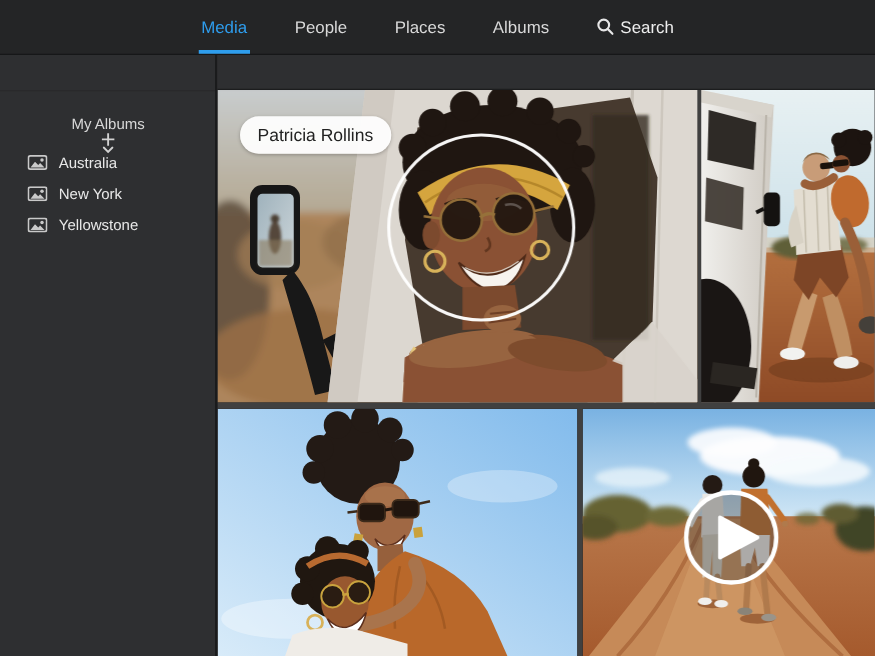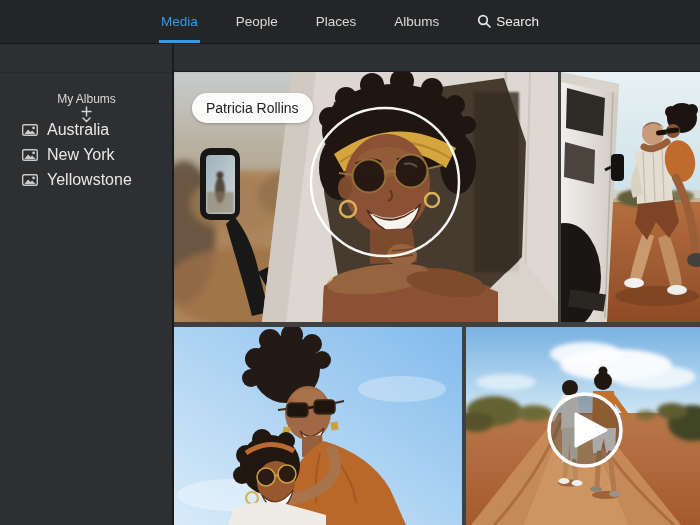--- a/index.html
+++ b/index.html
@@ -19,21 +19,21 @@
   .sidebar{position:absolute;left:0;top:44px;width:172px;height:481px;background:#2e2f31;
     border-right:2px solid #1a1b1c;box-sizing:content-box;}
   .side-tabs{display:flex;align-items:stretch;height:28px;padding-left:3px;gap:10px;border-bottom:1px solid #29292b;}
   .s-tab{display:flex;align-items:center;padding:0 7px;font-size:12px;color:#e3e3e3;
     border-bottom:2px solid transparent;box-sizing:border-box;cursor:pointer;}
   .s-tab.active{color:var(--accent);border-bottom-color:var(--accent);}
   .my-albums{display:flex;align-items:center;height:22px;margin-top:19px;padding:0 9px 0 10px;color:#d8d8d8;font-size:12px;flex-direction:column;}
   .my-albums .title{flex:1;}
   .icon-btn{display:flex;align-items:center;justify-content:center;width:16px;height:16px;cursor:pointer;}
   .album-list{margin-top:3px;}
-  .album-row{display:flex;align-items:center;height:25px;padding-left:22px;gap:9px;color:#e8e8e8;font-size:16px;cursor:pointer;}
+  .album-row{display:flex;align-items:center;height:25px;padding-left:22px;gap:9px;color:#e8e8e8;font-size:12px;cursor:pointer;}
   .album-row svg{flex:0 0 auto;display:block;}
 
   
   .main{position:absolute;left:174px;top:44px;width:526px;height:481px;}
   .main-header{position:absolute;left:0;top:0;width:526px;height:28px;background:#2e2f31;border-bottom:1px solid #1c1d1e;box-sizing:border-box;}
   .photo{position:absolute;overflow:hidden;background:#222;cursor:pointer;}
   .photo svg{display:block;width:100%;height:100%;}
   .p1{left:0;top:28px;width:384px;height:250px;}
   .p2{left:387px;top:28px;width:139px;height:250px;}
   .p3{left:0;top:283px;width:288px;height:198px;}

